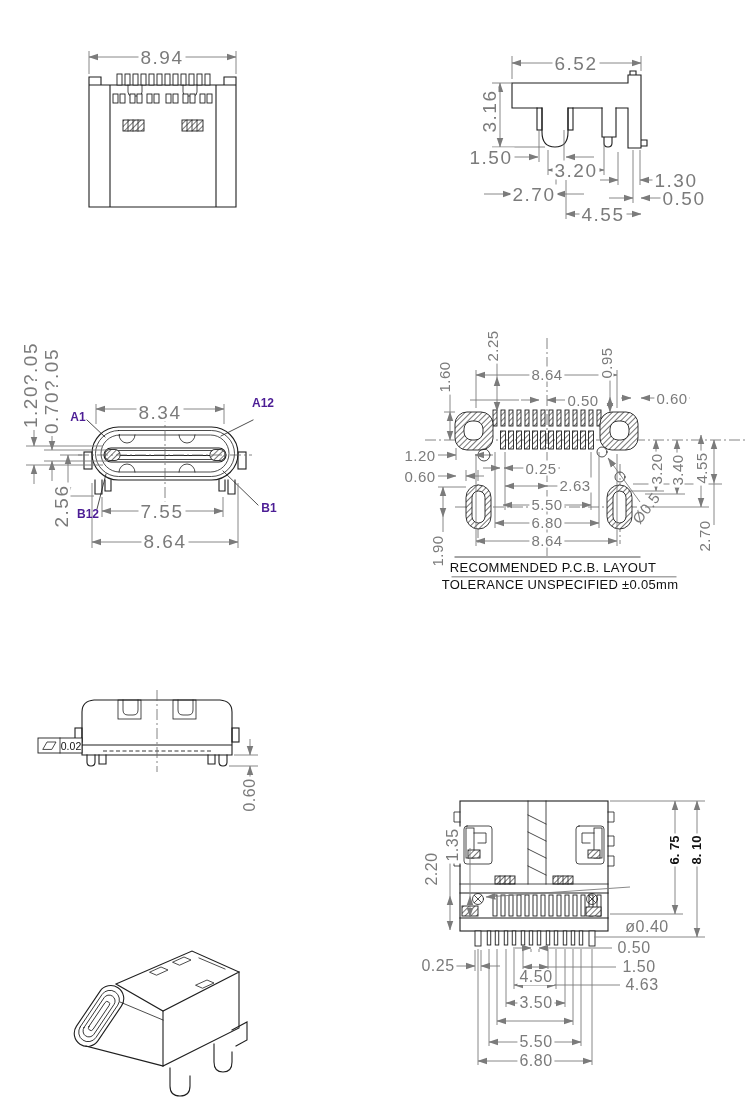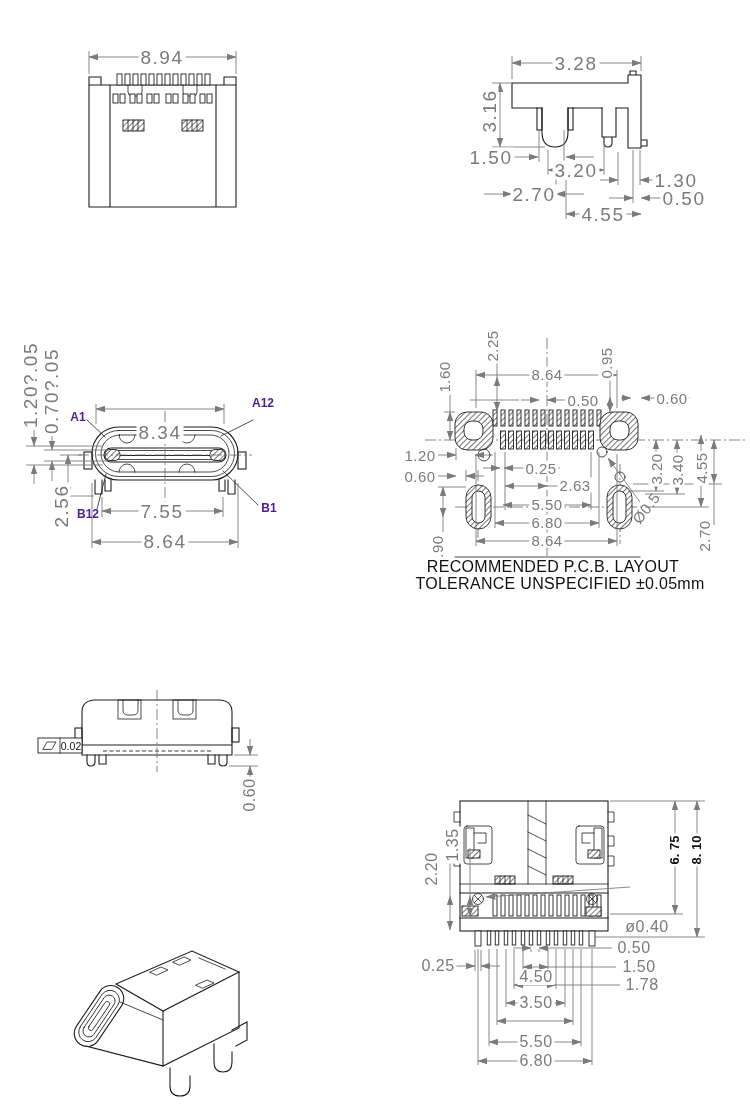--- a/index.html
+++ b/index.html
@@ -7,21 +7,21 @@
     font-family:"Liberation Sans",sans-serif;overflow:hidden}
   #canvas svg{position:absolute;left:0;top:0}
   .lbl{position:absolute;transform:translate(-50%,-50%);font-size:19px;color:#7b7b7b;
     background:#fff;line-height:1;padding:0 2px;white-space:nowrap;letter-spacing:1.5px}
   .v{transform:translate(-50%,-50%) rotate(-90deg)}
   .diag{transform:translate(-50%,-50%) rotate(-52deg);background:transparent}
   .sm{font-size:15px;letter-spacing:0.5px}
   .md{font-size:16px;letter-spacing:0.5px}
   .pin{font-size:12px;font-weight:bold;color:#4c1d95;background:transparent;letter-spacing:0;padding:0}
   .bold-dim{font-size:13px;font-weight:bold;color:#111;letter-spacing:0}
-  .note{font-size:16px;color:#111;letter-spacing:0.3px}
+  .note{font-size:13px;color:#111;letter-spacing:0.3px}
   .fcf{font-size:10.5px;color:#111;background:transparent;letter-spacing:0;padding:0}
   
   .o{fill:none;stroke:#1f1f1f;stroke-width:1.1;stroke-linecap:square}
   .o2{fill:none;stroke:#1f1f1f;stroke-width:0.8;stroke-linecap:square}
   .d{fill:none;stroke:#7b7b7b;stroke-width:0.9}
   .cl{fill:none;stroke:#666;stroke-width:0.8;stroke-dasharray:11 3 2 3}
   .dsh{fill:none;stroke:#222;stroke-width:0.9;stroke-dasharray:4 2.5}
   .h{fill:url(#hz);stroke:#1f1f1f;stroke-width:0.9}
   .hw{fill:#fff;stroke:#1f1f1f;stroke-width:0.9}
   .dm{marker-start:url(#ar);marker-end:url(#ar)}
@@ -302,30 +302,30 @@
     <rect class="o2" x="-17" y="-2.5" width="34" height="5" rx="2.5"></rect>
   </g>
   <path class="o2" d="M150,972 l11,-5 l7,3 l-11,5 Z M173,962 l11,-5 l7,3 l-11,5 Z M196,985 l11,-5 l7,3 l-11,5 Z M199,958 l26,11"></path>
   <path class="o2" d="M120,1002 L163,1020"></path>
   <path class="o" d="M170,1068 V1086 Q170,1096 180,1096 Q190,1096 190,1086 V1076 M214,1044 V1062 Q214,1072 223,1072 Q232,1072 232,1062 V1052 M232,1030 L247,1022 V1040 L236,1046"></path>
 </g>
 </svg>
 
 <div class="lbl" style="left:162px;top:57px">8.94</div>
 
-<div class="lbl" style="left:576px;top:63px">3.28</div>
+<div class="lbl" style="left:576px;top:63px">6.52</div>
 <div class="lbl v" style="left:489px;top:111px">3.16</div>
 <div class="lbl" style="left:491px;top:157px">1.50</div>
 <div class="lbl" style="left:576px;top:170px">3.20</div>
 <div class="lbl" style="left:676px;top:180px">1.30</div>
 <div class="lbl" style="left:534px;top:194px">2.70</div>
 <div class="lbl" style="left:684px;top:198px">0.50</div>
 <div class="lbl" style="left:603px;top:214px">4.55</div>
 
-<div class="lbl" style="left:160px;top:432px">8.34</div>
+<div class="lbl" style="left:160px;top:412px">8.34</div>
 <div class="lbl pin" style="left:78px;top:417px">A1</div>
 <div class="lbl pin" style="left:263px;top:403px">A12</div>
 <div class="lbl pin" style="left:88px;top:514px">B12</div>
 <div class="lbl pin" style="left:269px;top:508px">B1</div>
 <div class="lbl" style="left:162px;top:511px">7.55</div>
 <div class="lbl" style="left:165px;top:541px">8.64</div>
 <div class="lbl v" style="left:61px;top:506px">2.56</div>
 <div class="lbl v" style="left:30px;top:385px">1.20?.05</div>
 <div class="lbl v" style="left:51px;top:391px">0.70?.05</div>
 
@@ -355,19 +355,19 @@
 <div class="lbl v md" style="left:250px;top:795px">0.60</div>
 
 <div class="lbl v md" style="left:432px;top:869px">2.20</div>
 <div class="lbl v md" style="left:453px;top:845px">1.35</div>
 <div class="lbl v bold-dim" style="left:674px;top:850px">6. 75</div>
 <div class="lbl v bold-dim" style="left:696px;top:850px">8. 10</div>
 <div class="lbl md" style="left:647px;top:927px">ø0.40</div>
 <div class="lbl md" style="left:438px;top:966px">0.25</div>
 <div class="lbl md" style="left:634px;top:948px">0.50</div>
 <div class="lbl md" style="left:639px;top:967px">1.50</div>
-<div class="lbl md" style="left:642px;top:985px">1.78</div>
+<div class="lbl md" style="left:642px;top:985px">4.63</div>
 <div class="lbl md" style="left:536px;top:1003px">3.50</div>
 <div class="lbl md" style="left:536px;top:977px">4.50</div>
 <div class="lbl md" style="left:536px;top:1042px">5.50</div>
 <div class="lbl md" style="left:536px;top:1061px">6.80</div>
 
 </div>
 
 </body></html>

